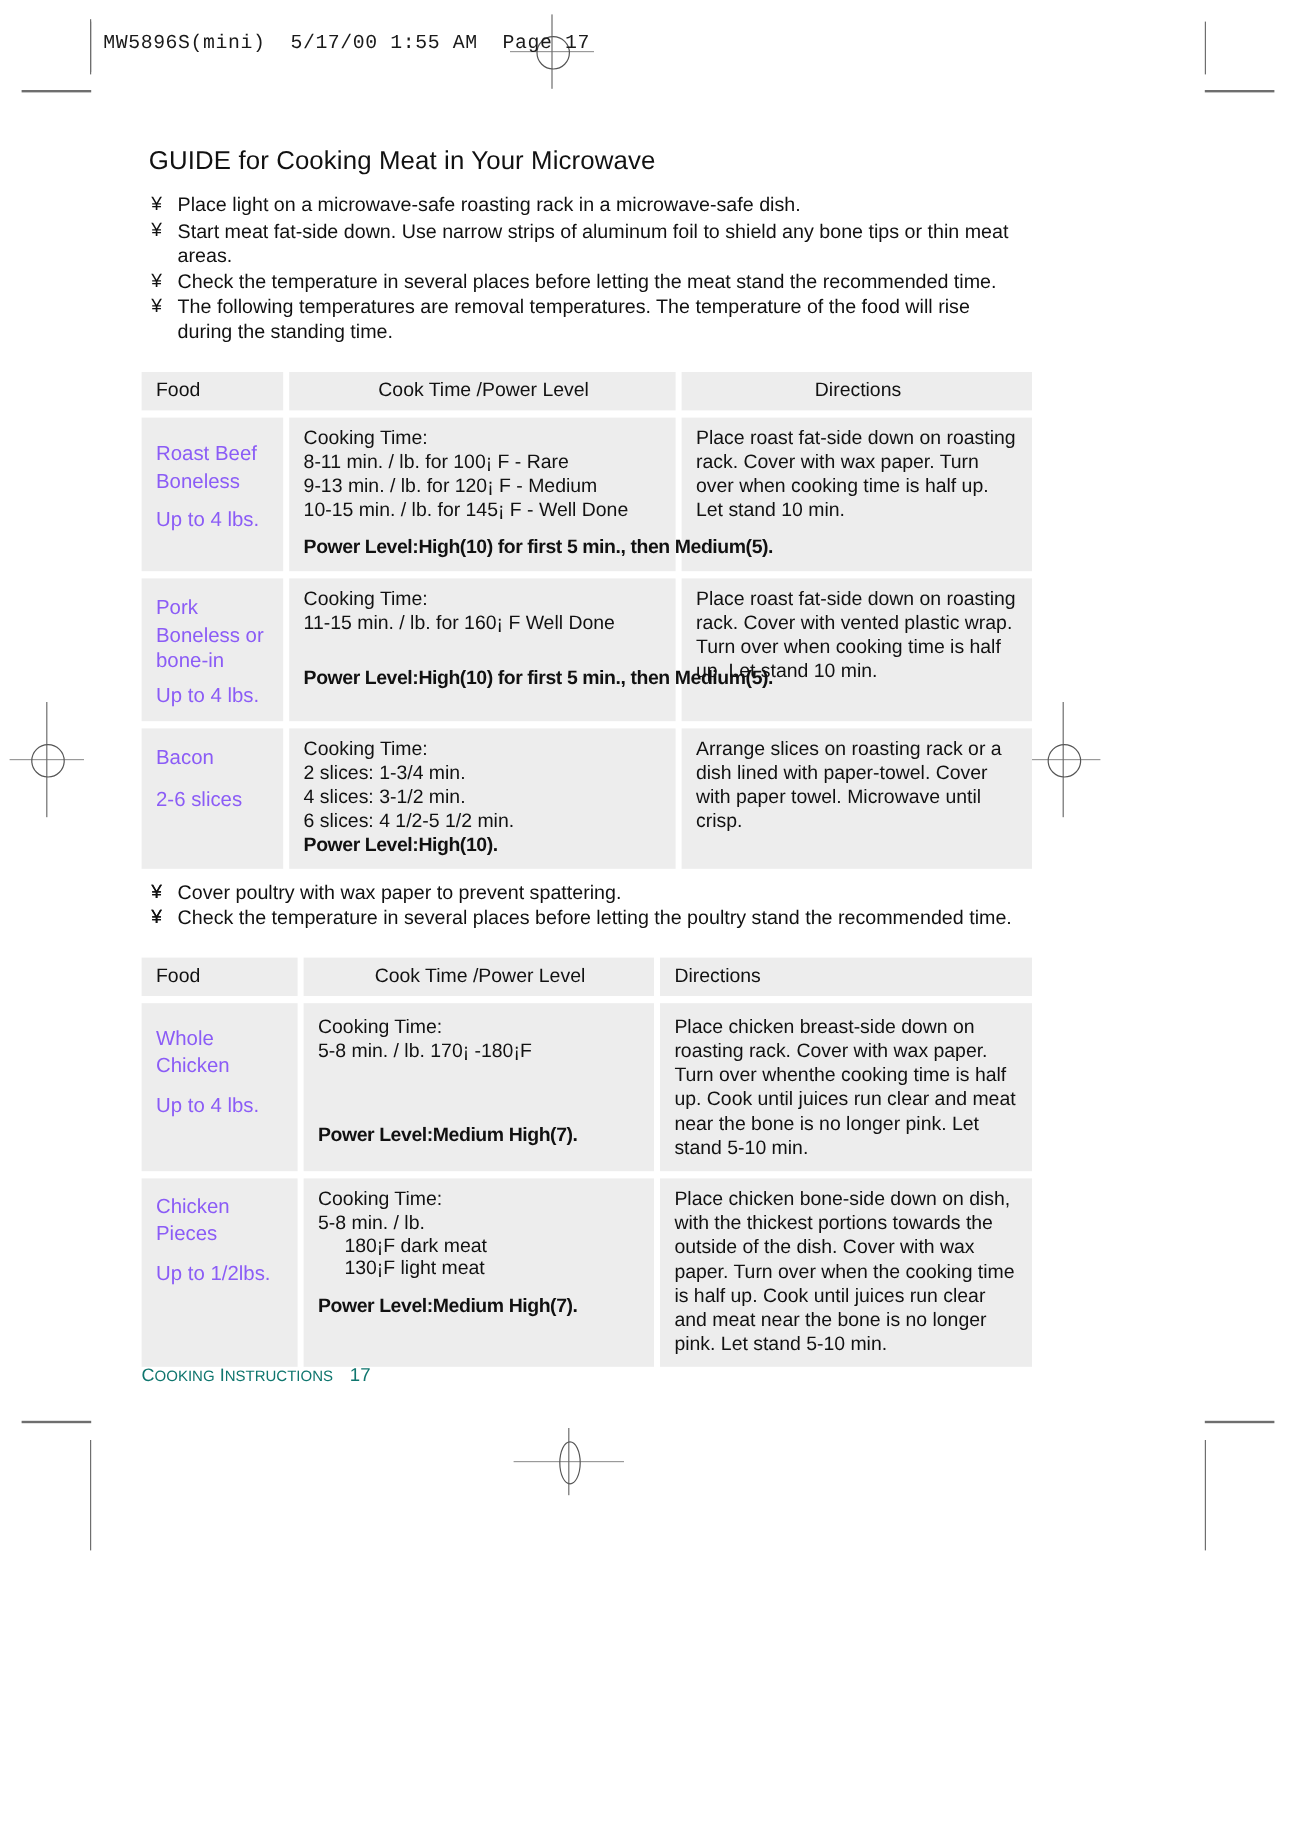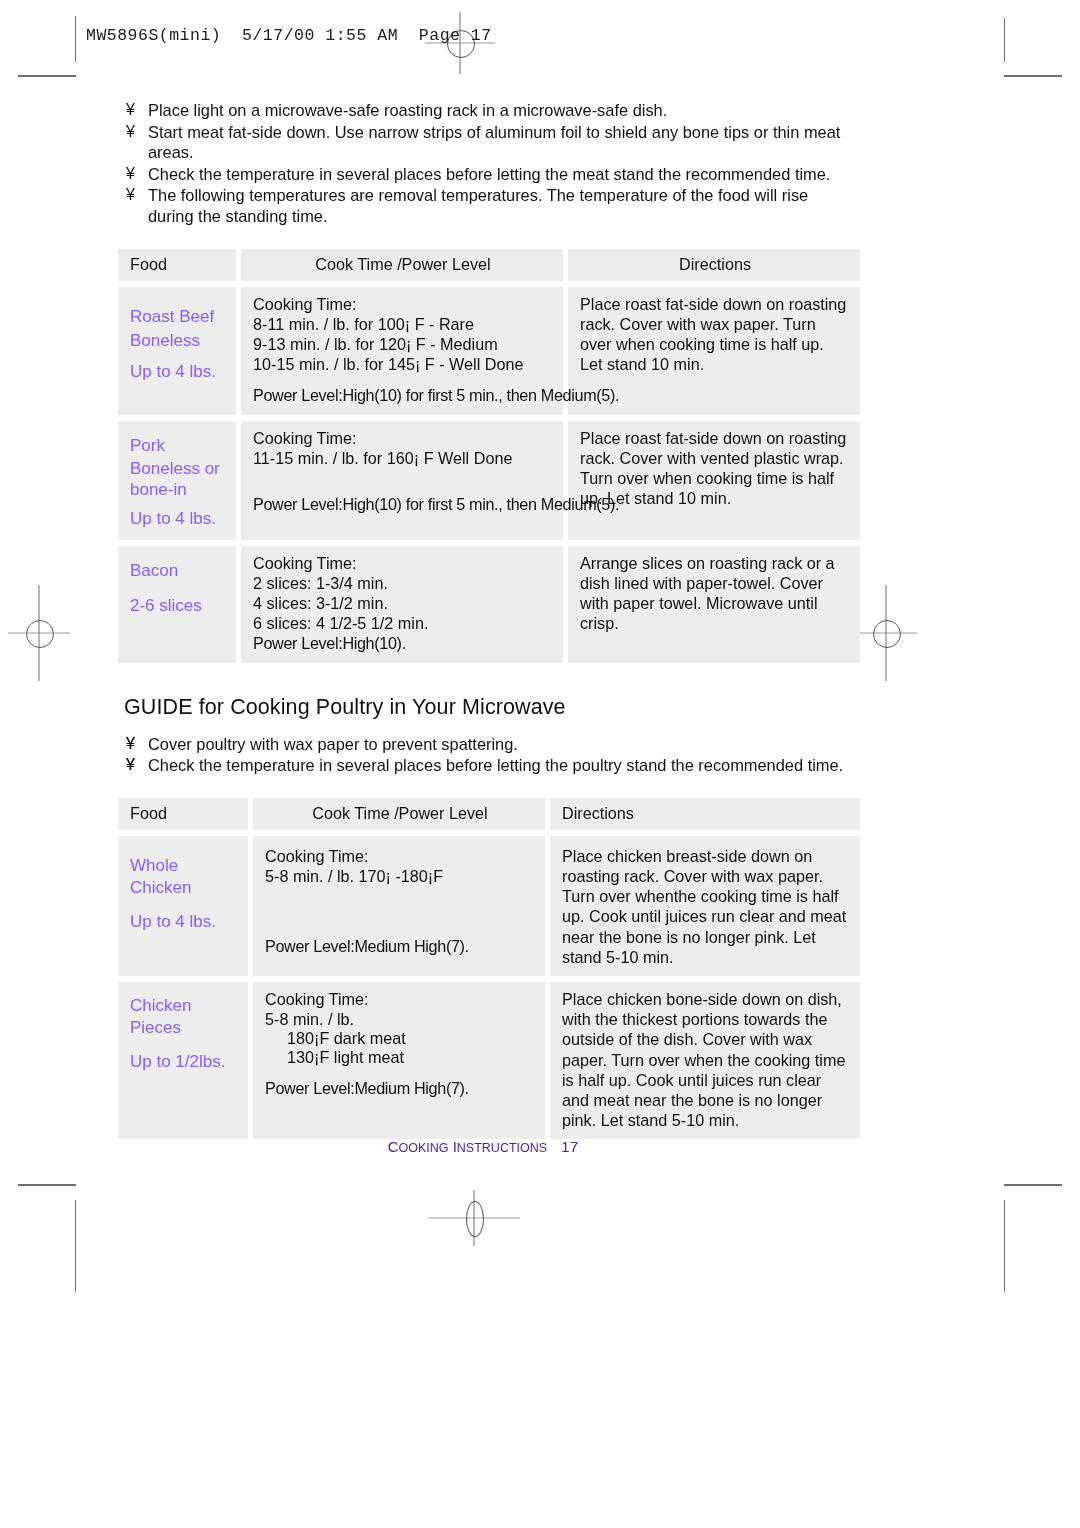--- a/index.html
+++ b/index.html
@@ -75,26 +75,26 @@
   .hdr.ctr{text-align:center;}
   .cell{font-size:16.2px;line-height:20.2px;color:#111;}
   .food{font-size:17px;line-height:24px;color:#8b5cf6;}
   .gap{display:block;height:11px;}
   .gapsm{display:block;height:7px;}
   .gapbig{display:block;height:26px;}
   .indent{padding-left:22px;display:block;}
   
   .overrun{white-space:nowrap;position:relative;z-index:3;}
   .overrunw{white-space:nowrap;position:relative;z-index:3;}
-  .tight{letter-spacing:-0.35px;}
+  .tight{letter-spacing:-0.35px;font-weight:bold;}
 
   
   .footer{
     position:absolute;left:118px;top:1138px;width:730px;
-    text-align:center;color:#4c1d95;white-space:nowrap;
+    text-align:left;color:#0f766e;white-space:nowrap;
   }
   .footer .fcap{font-size:15px;}
   .footer .fsc{font-size:12.5px;}
   .footer .fnum{font-size:15.5px;margin-left:14px;}
 </style>
 </head>
 <body>
 
 <div class="page">
 
@@ -129,20 +129,21 @@
       <div class="c"></div>
   </div>
 
   <div class="sluglineBar"></div>
   <div class="slugtext">MW5896S(mini)  5/17/00 1:55 AM  Page 17</div>
 
   <div class="content">
 
 
     
+    <div class="guide">GUIDE for Cooking Meat in Your Microwave</div>
 
     <ul class="bullets">
       <li><span class="b">¥</span><span>Place light on a microwave-safe roasting rack in a microwave-safe dish.</span></li>
       <li><span class="b">¥</span><span>Start meat fat-side down. Use narrow strips of aluminum foil to shield any bone tips or thin meat areas.</span></li>
       <li><span class="b">¥</span><span>Check the temperature in several places before letting the meat stand the recommended time.</span></li>
       <li><span class="b">¥</span><span>The following temperatures are removal temperatures. The temperature of the food will rise during the standing time.</span></li>
     </ul>
 
     <table class="guidetable">
       <colgroup>
@@ -218,21 +219,20 @@
             <div class="cell overrun tight">Power Level:High(10).</div>
           </td>
           <td>
             <div class="cell">Arrange slices on roasting rack or a dish lined with paper-towel. Cover with paper towel. Microwave until crisp.</div>
           </td>
         </tr>
       </tbody>
     </table>
 
     
-    <div class="guide second">GUIDE for Cooking Poultry in Your Microwave</div>
 
     <ul class="bullets">
       <li><span class="b">¥</span></li>
       <li><span class="b">¥</span><span>Cover poultry with wax paper to prevent spattering.</span></li>
       <li><span class="b">¥</span></li>
       <li><span class="b">¥</span><span>Check the temperature in several places before letting the poultry stand the recommended time.</span></li>
     </ul>
 
     <table class="guidetable">
       <colgroup>

